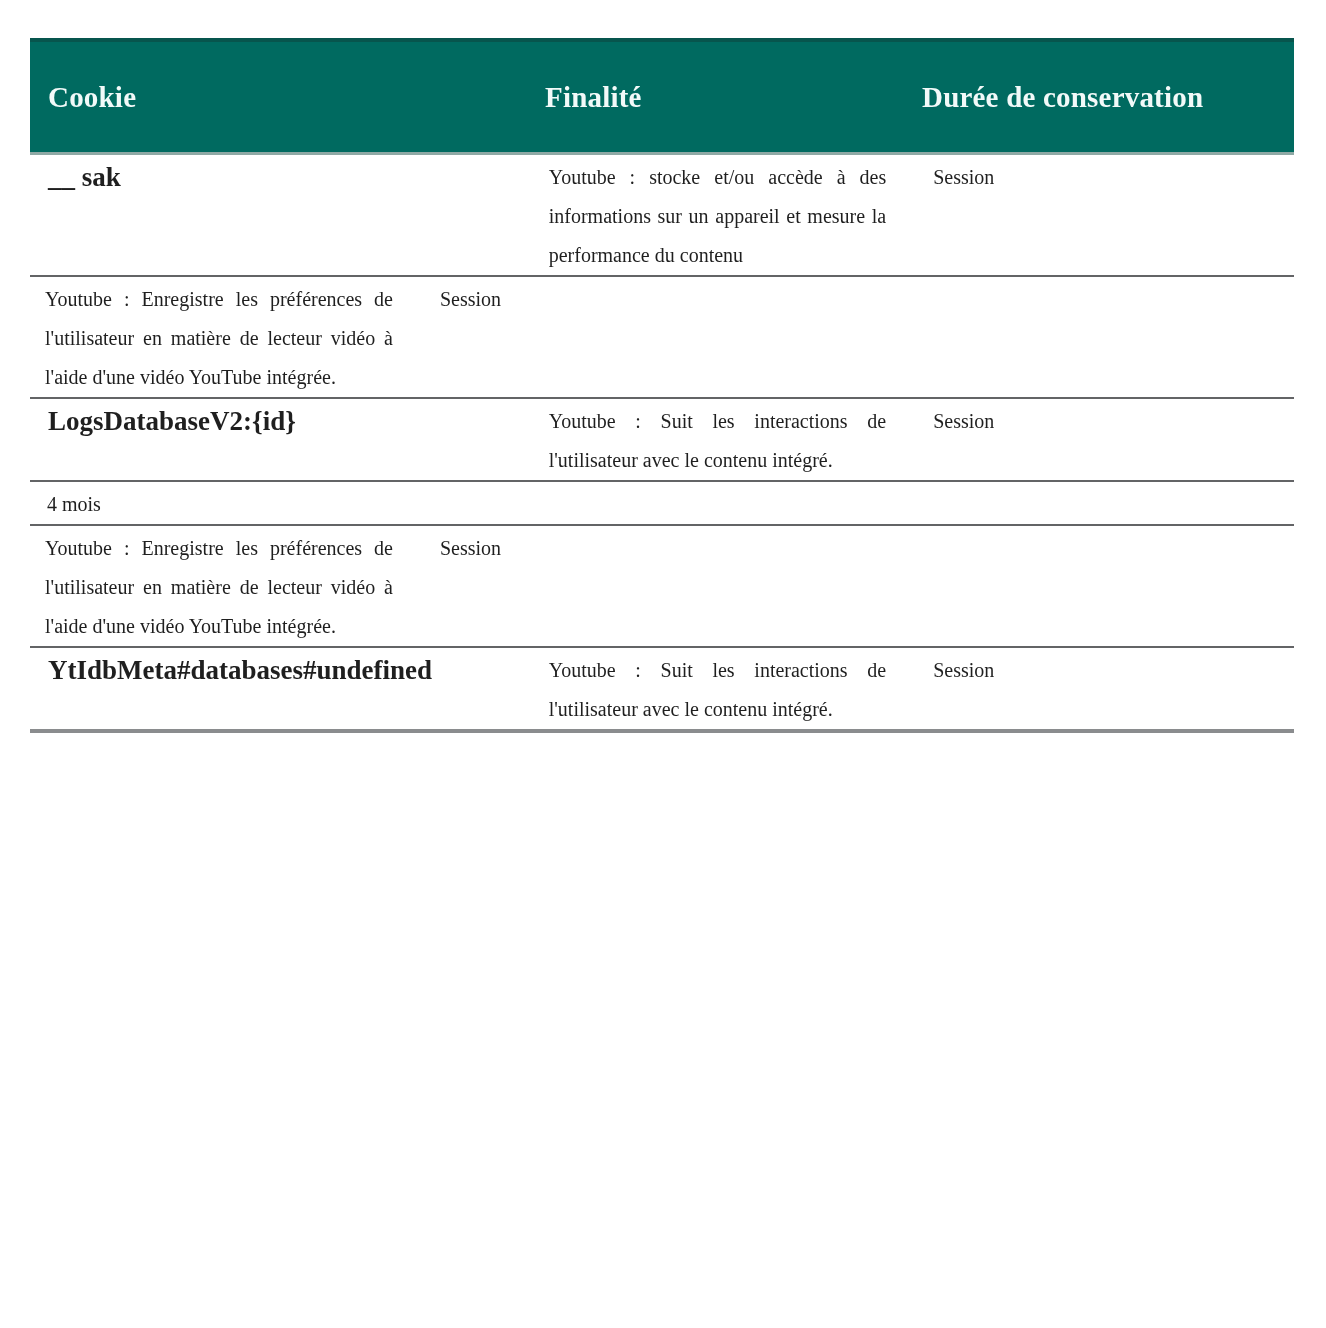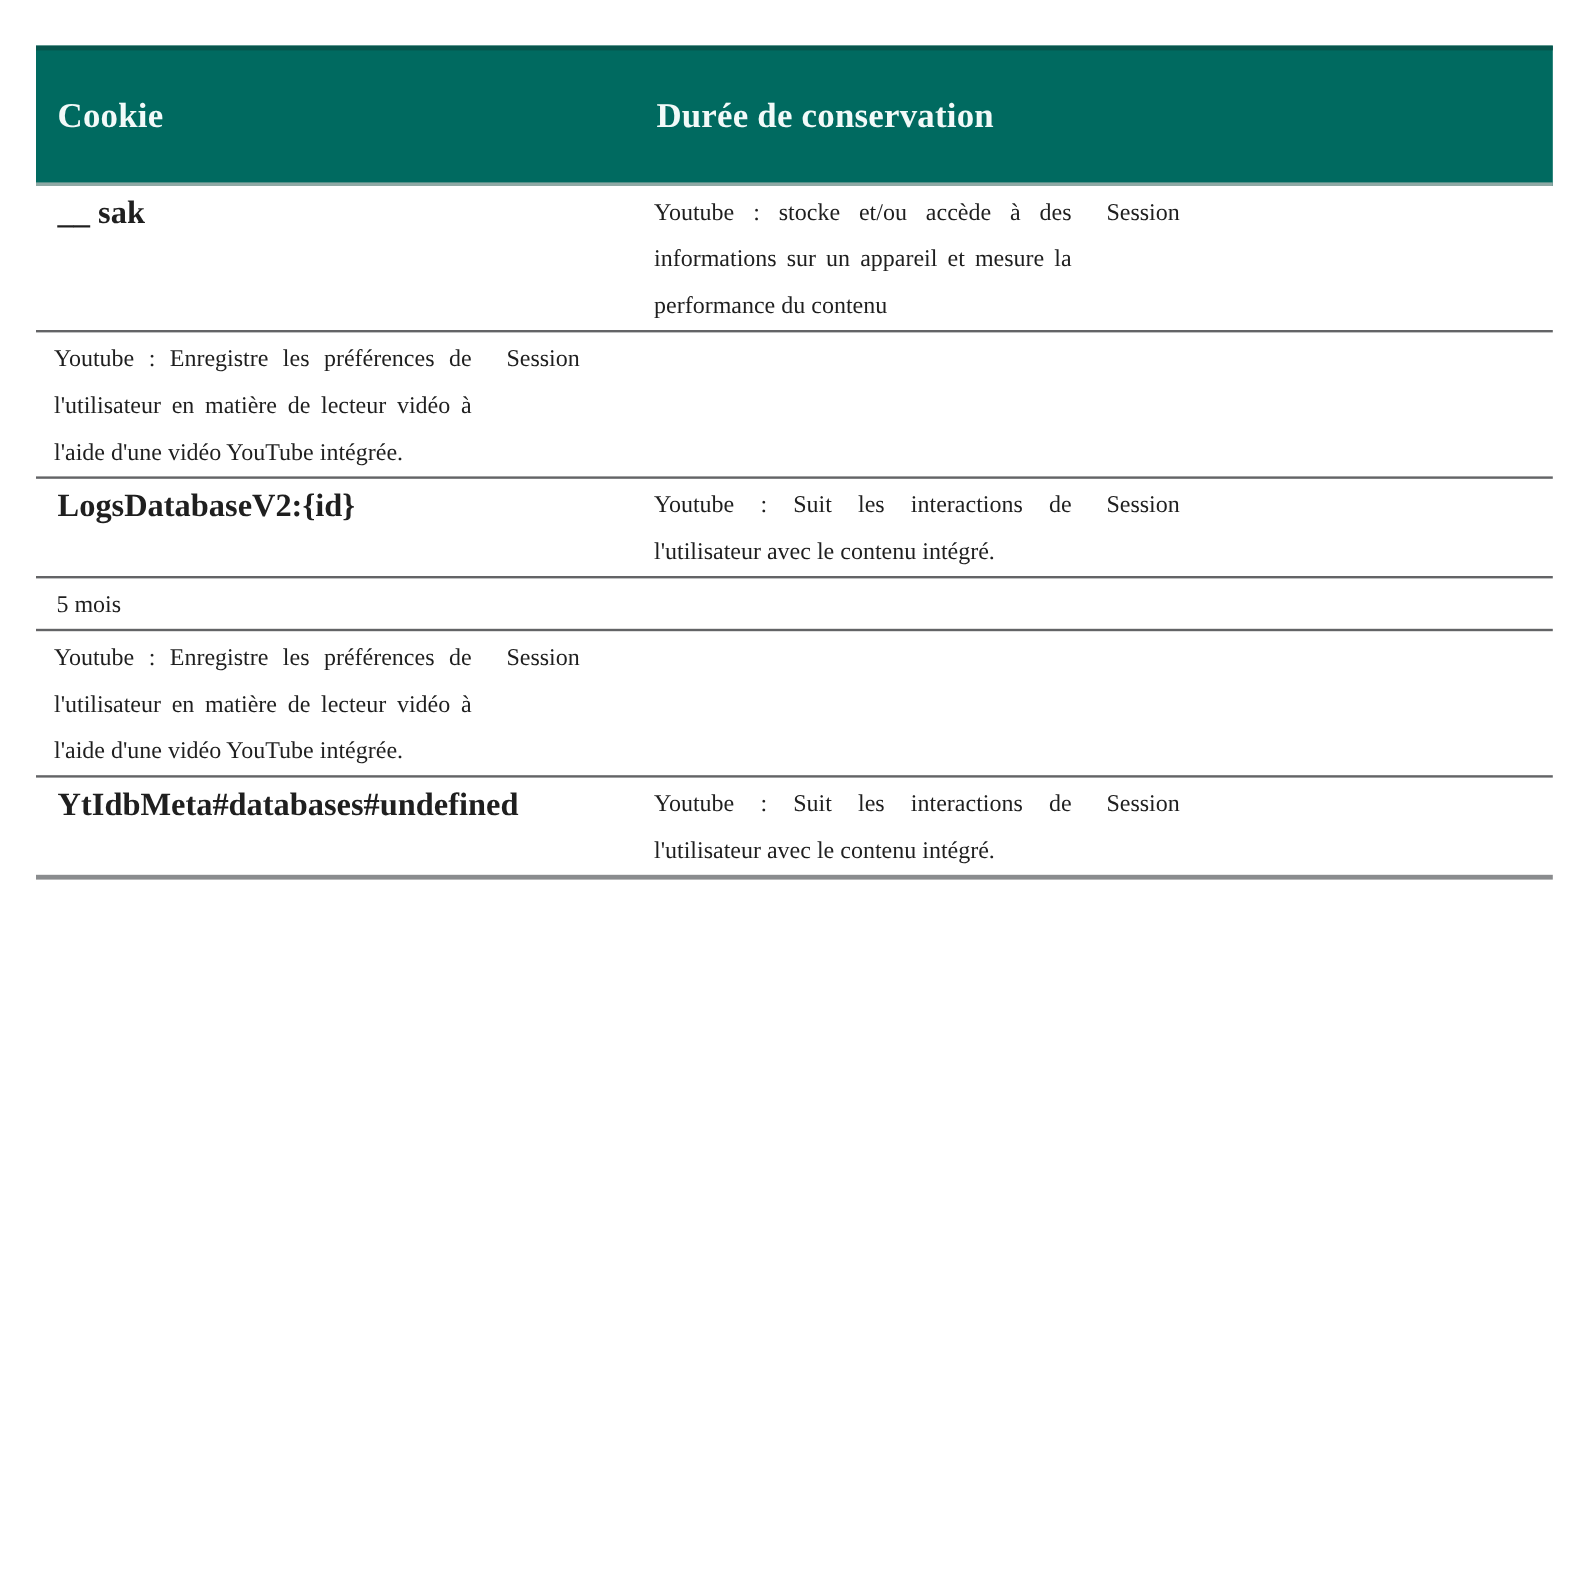--- a/index.html
+++ b/index.html
@@ -40,20 +40,21 @@
   }
   
   .col-cookie   { width: 500px; box-sizing: border-box; padding-left: 18px; padding-right: 8px; }
   .col-purpose  { width: 375px; box-sizing: border-box; padding-left: 15px; padding-right: 12px; }
   .col-duration { width: 389px; box-sizing: border-box; padding-left: 17px; padding-right: 0; }
   
   .trow {
     display: flex;
     align-items: stretch;
     padding-top: 3px;
+    gap: 18px;
   }
   .trow + .trow {
     border-top: 2px solid #636466;
   }
   .trow > div {
     font-size: 20px;
     line-height: 39px;
   }
   .cell-cookie {
     font-weight: bold;
@@ -69,20 +70,21 @@
   .cell-duration { }
 </style>
 </head>
 <body>
 
 <div class="page">
   <div class="cookie-table">
 
     <div class="thead">
       <div class="col-cookie">Cookie</div>
+      <div class="col-purpose">Finalité</div>
       <div class="col-duration">Durée de conservation</div>
     </div>
 
     <div class="trow">
       <div class="col-cookie cell-cookie">__ sak</div>
       <div class="col-purpose cell-purpose">Youtube : stocke et/ou accède à des informations sur un appareil et mesure la performance du contenu</div>
       <div class="col-duration cell-duration">Session</div>
     </div>
 
     <div class="trow">
@@ -90,21 +92,21 @@
       <div class="col-duration cell-duration">Session</div>
     </div>
 
     <div class="trow">
       <div class="col-cookie cell-cookie">LogsDatabaseV2:{id}</div>
       <div class="col-purpose cell-purpose">Youtube : Suit les interactions de l'utilisateur avec le contenu intégré.</div>
       <div class="col-duration cell-duration">Session</div>
     </div>
 
     <div class="trow">
-      <div class="col-duration cell-duration">5 mois</div>
+      <div class="col-duration cell-duration">4 mois</div>
     </div>
 
     <div class="trow">
       <div class="col-purpose cell-purpose">Youtube : Enregistre les préférences de l'utilisateur en matière de lecteur vidéo à l'aide d'une vidéo YouTube intégrée.</div>
       <div class="col-duration cell-duration">Session</div>
     </div>
 
     <div class="trow">
       <div class="col-cookie cell-cookie">YtIdbMeta#databases#undefined</div>
       <div class="col-purpose cell-purpose">Youtube : Suit les interactions de l'utilisateur avec le contenu intégré.</div>

